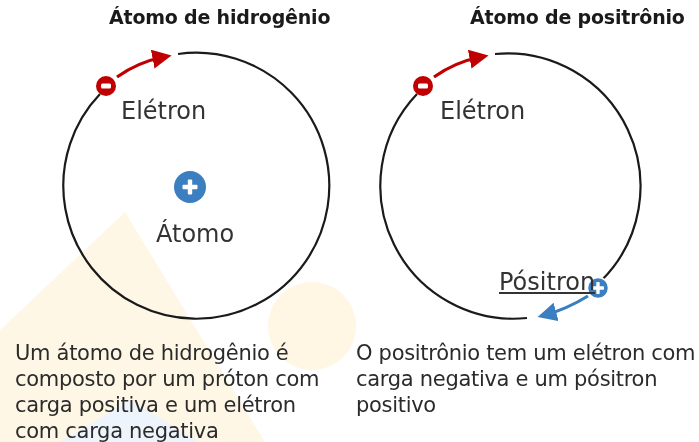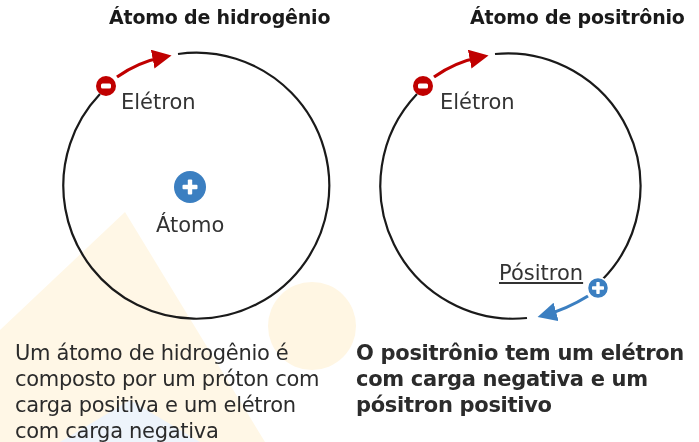--- a/index.html
+++ b/index.html
@@ -9,21 +9,21 @@
       font-family: "DejaVu Sans", "Liberation Sans", sans-serif;
       color: #222222;
     }
     .bg { position: absolute; left: 0; top: 0; width: 699px; height: 442px; }
     .diagram-svg { position: absolute; left: 0; top: 0; width: 699px; height: 442px; }
     .title {
       position: absolute; top: 6px; font-weight: bold; font-size: 19px;
       color: #1a1a1a; white-space: nowrap; letter-spacing: -0.2px;
     }
     .label {
-      position: absolute; font-size: 21px; color: #333333; white-space: nowrap;
+      position: absolute; font-size: 24px; color: #333333; white-space: nowrap; margin-top: 7px;
     }
     .caption {
       position: absolute; font-size: 21px; line-height: 26px; color: #2b2b2b;
       width: 340px; letter-spacing: -0.3px;
     }
   </style>
 </head>
 <body>
 
 <svg class="bg" viewBox="0 0 699 442">
@@ -76,13 +76,13 @@
 
 <div class="title" style="left:77px;margin-left:32px;">Átomo de hidrogênio</div>
 <div class="title" style="left:430px;margin-left:40px;">Átomo de positrônio</div>
 
 <div class="label" style="left:121px; top:90px;">Elétron</div>
 <div class="label" style="left:156px; top:213px;">Átomo</div>
 <div class="label" style="left:440px; top:90px;">Elétron</div>
 <div class="label" style="left:499px; top:261px;text-decoration:underline;">Pósitron</div>
 
 <div class="caption" style="left:15px; top:340px; width:328px;">Um átomo de hidrogênio é composto por um próton com carga positiva e um elétron com carga negativa</div>
-<div class="caption" style="left:356px; top:340px; width:340px;font-weight:bold;">O positrônio tem um elétron com carga negativa e um pósitron positivo</div>
+<div class="caption" style="left:356px; top:340px; width:340px;">O positrônio tem um elétron com carga negativa e um pósitron positivo</div>
 
 </body></html>

